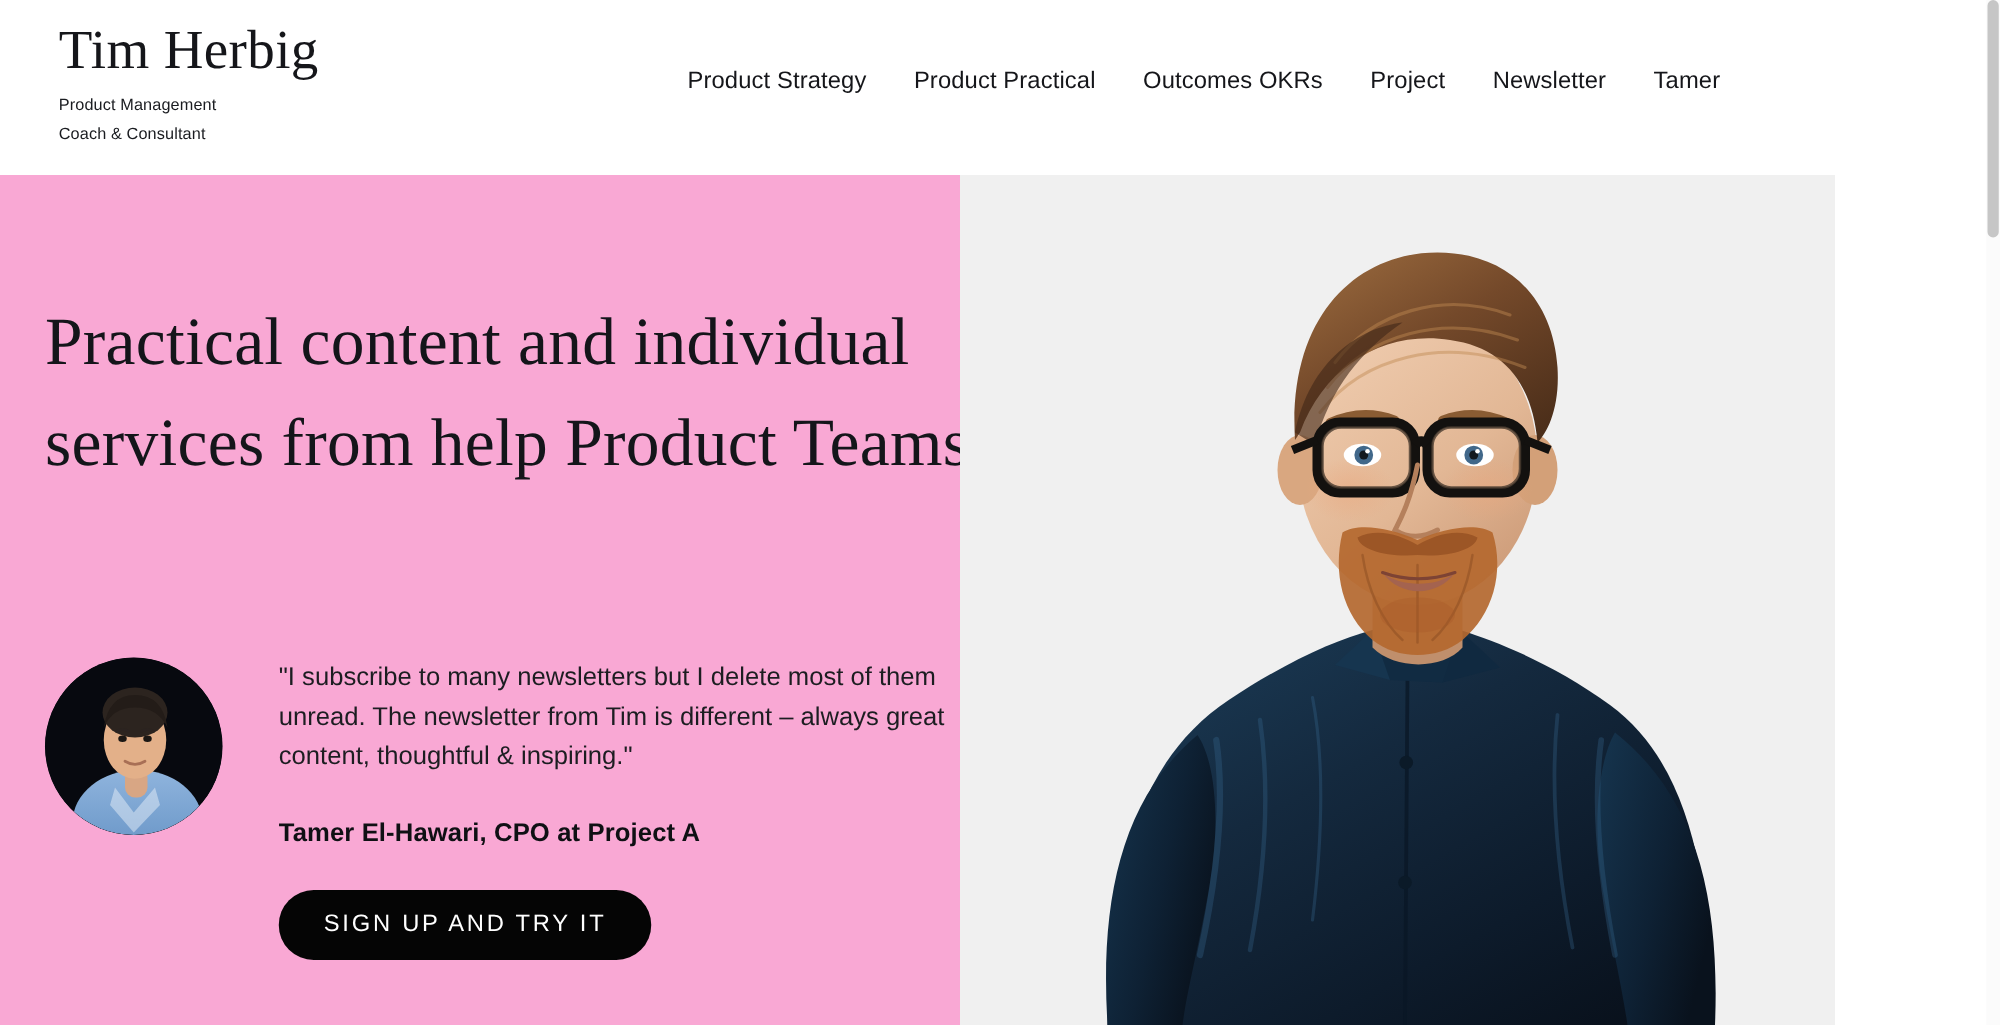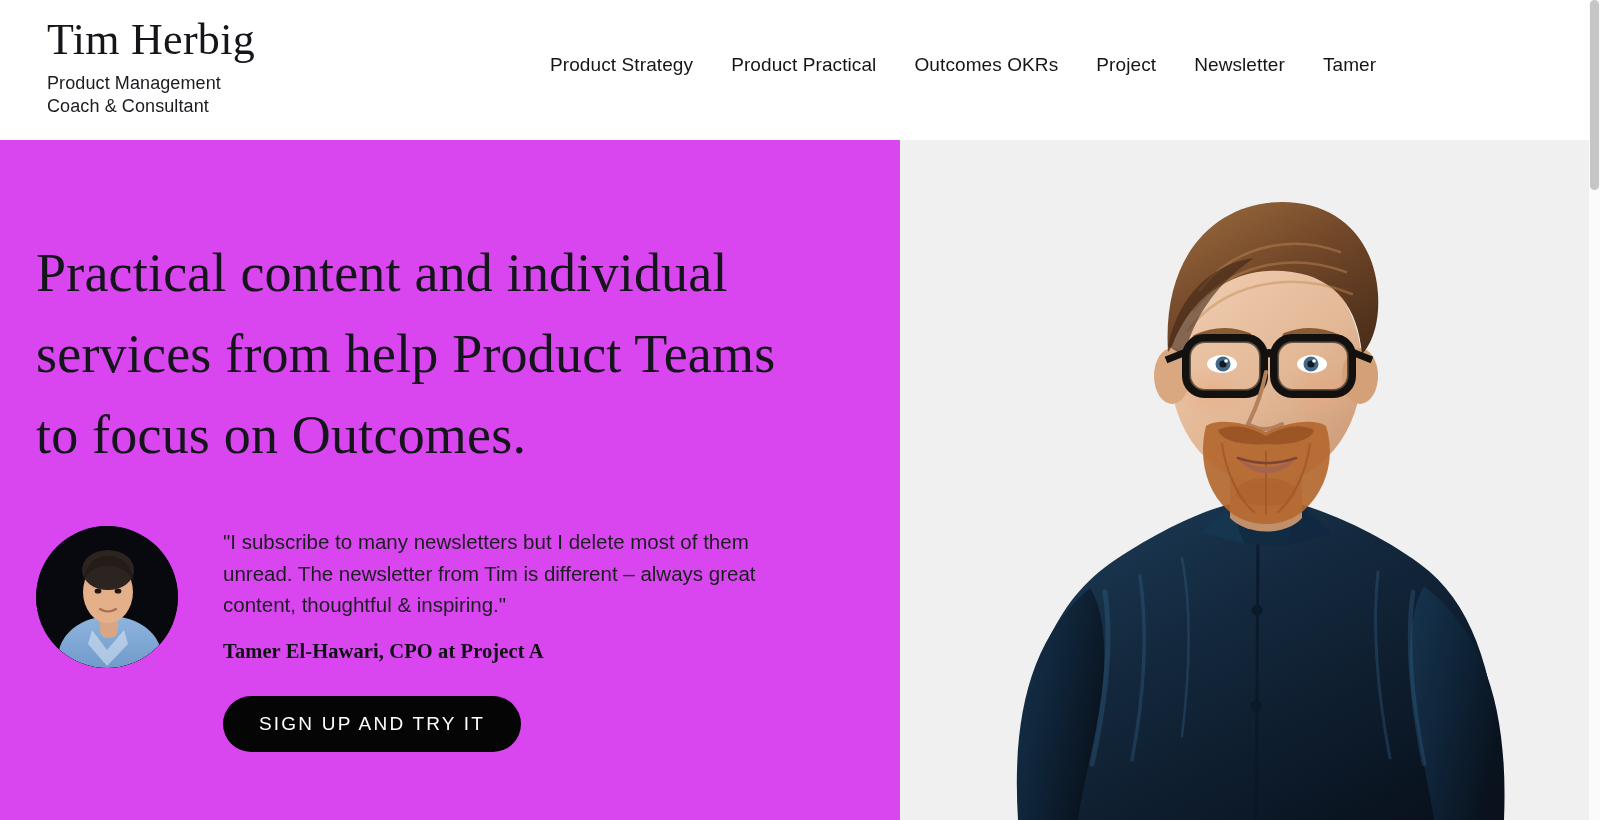--- a/index.html
+++ b/index.html
@@ -43,21 +43,21 @@
     font-size: 44px;
     line-height: 52px;
     font-weight: 400;
     letter-spacing: 0.3px;
     color: #15161a;
     white-space: nowrap;
   }
 
   .brand-tagline {
     font-family: "Liberation Sans", sans-serif;
-    font-size: 18px;
+    font-size: 13px;
     line-height: 23px;
     font-weight: 400;
     color: #1a1c20;
     letter-spacing: 0.1px;
     margin-top: 6px;
     white-space: nowrap;
   }
 
   .main-nav {
     position: absolute;
@@ -77,23 +77,23 @@
     text-decoration: none;
     padding: 0 19px;
     white-space: nowrap;
     letter-spacing: 0.1px;
   }
 
   
   .hero {
     position: absolute;
     top: 140px; left: 0;
-    width: 1600px;
+    width: 1468px;
     height: 680px;
-    background: #d946ef;
+    background: #f9a8d4;
     overflow: hidden;
   }
 
   .hero-copy {
     position: absolute;
     left: 36px;
     top: 0;
     width: 830px;
   }
 
@@ -138,26 +138,26 @@
   .quote {
     font-family: "Liberation Sans", sans-serif;
     font-size: 20.5px;
     line-height: 31.5px;
     color: #1c1d21;
     max-width: 570px;
     font-weight: 400;
   }
 
   .attribution {
-    font-family: Liberation Serif, serif;
+    font-family: Liberation Sans, sans-serif;
     font-size: 20.5px;
     line-height: 28px;
     font-weight: 700;
     color: #0f1014;
-    margin-top: 16px;
+    margin-top: 32px;
     letter-spacing: 0.1px;
   }
 
   .cta-button {
     display: inline-flex;
     align-items: center;
     justify-content: center;
     margin-top: 31px;
     height: 56px;
     padding: 0 36px;
@@ -226,21 +226,20 @@
   </nav>
 
 </header>
 
 <section class="hero">
 
   <div class="hero-copy">
     <h1 class="hero-headline">
       <span>Practical content and individual</span><br>
       <span>services from help Product Teams</span><br>
-      <span>to focus on Outcomes.</span>
     </h1>
   </div>
 
   <div class="testimonial">
 
     <div class="avatar">
       <svg viewBox="0 0 142 142" xmlns="http://www.w3.org/2000/svg" aria-hidden="true">
         <defs>
           <clipPath id="avClip">
               <circle cx="71" cy="71" r="71"></circle>

